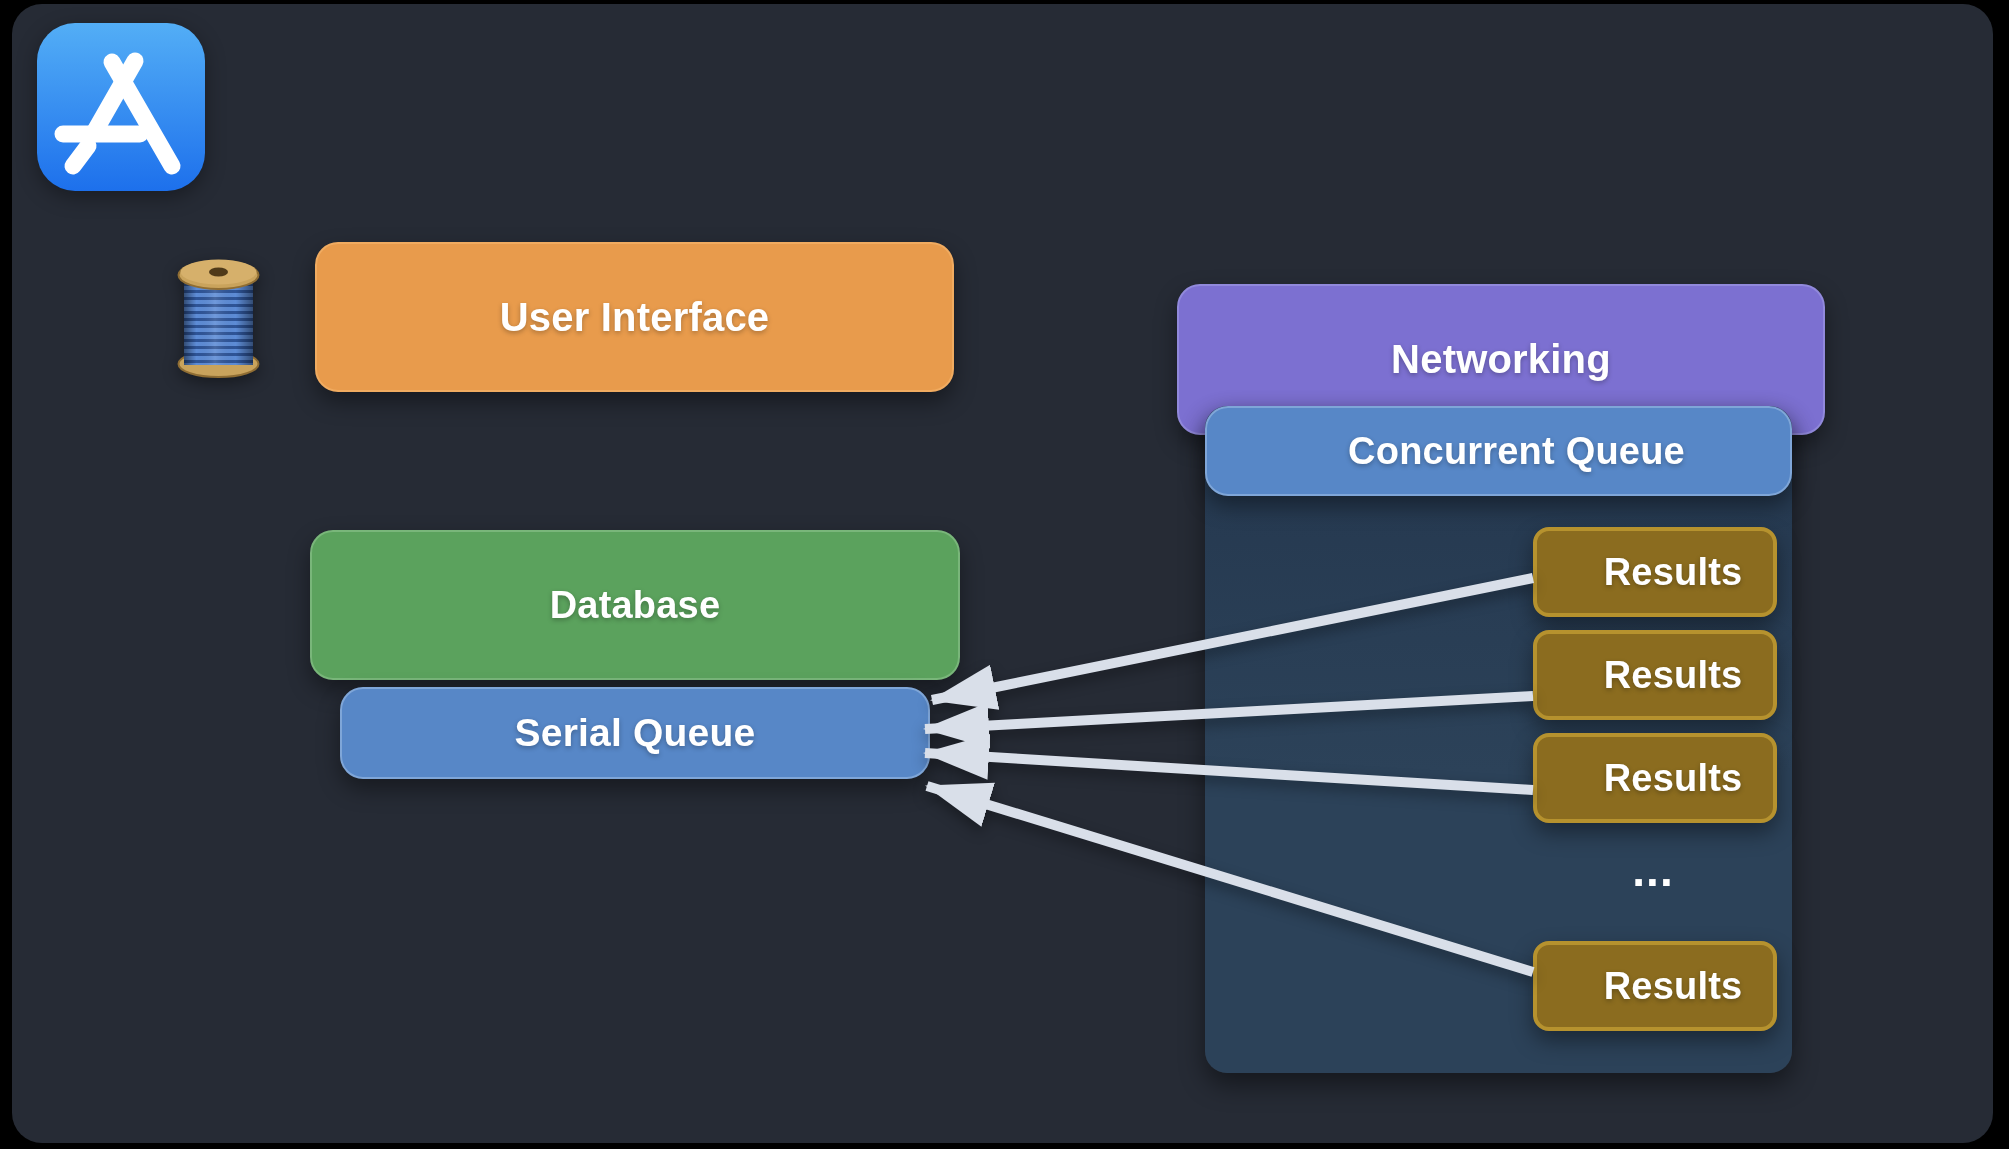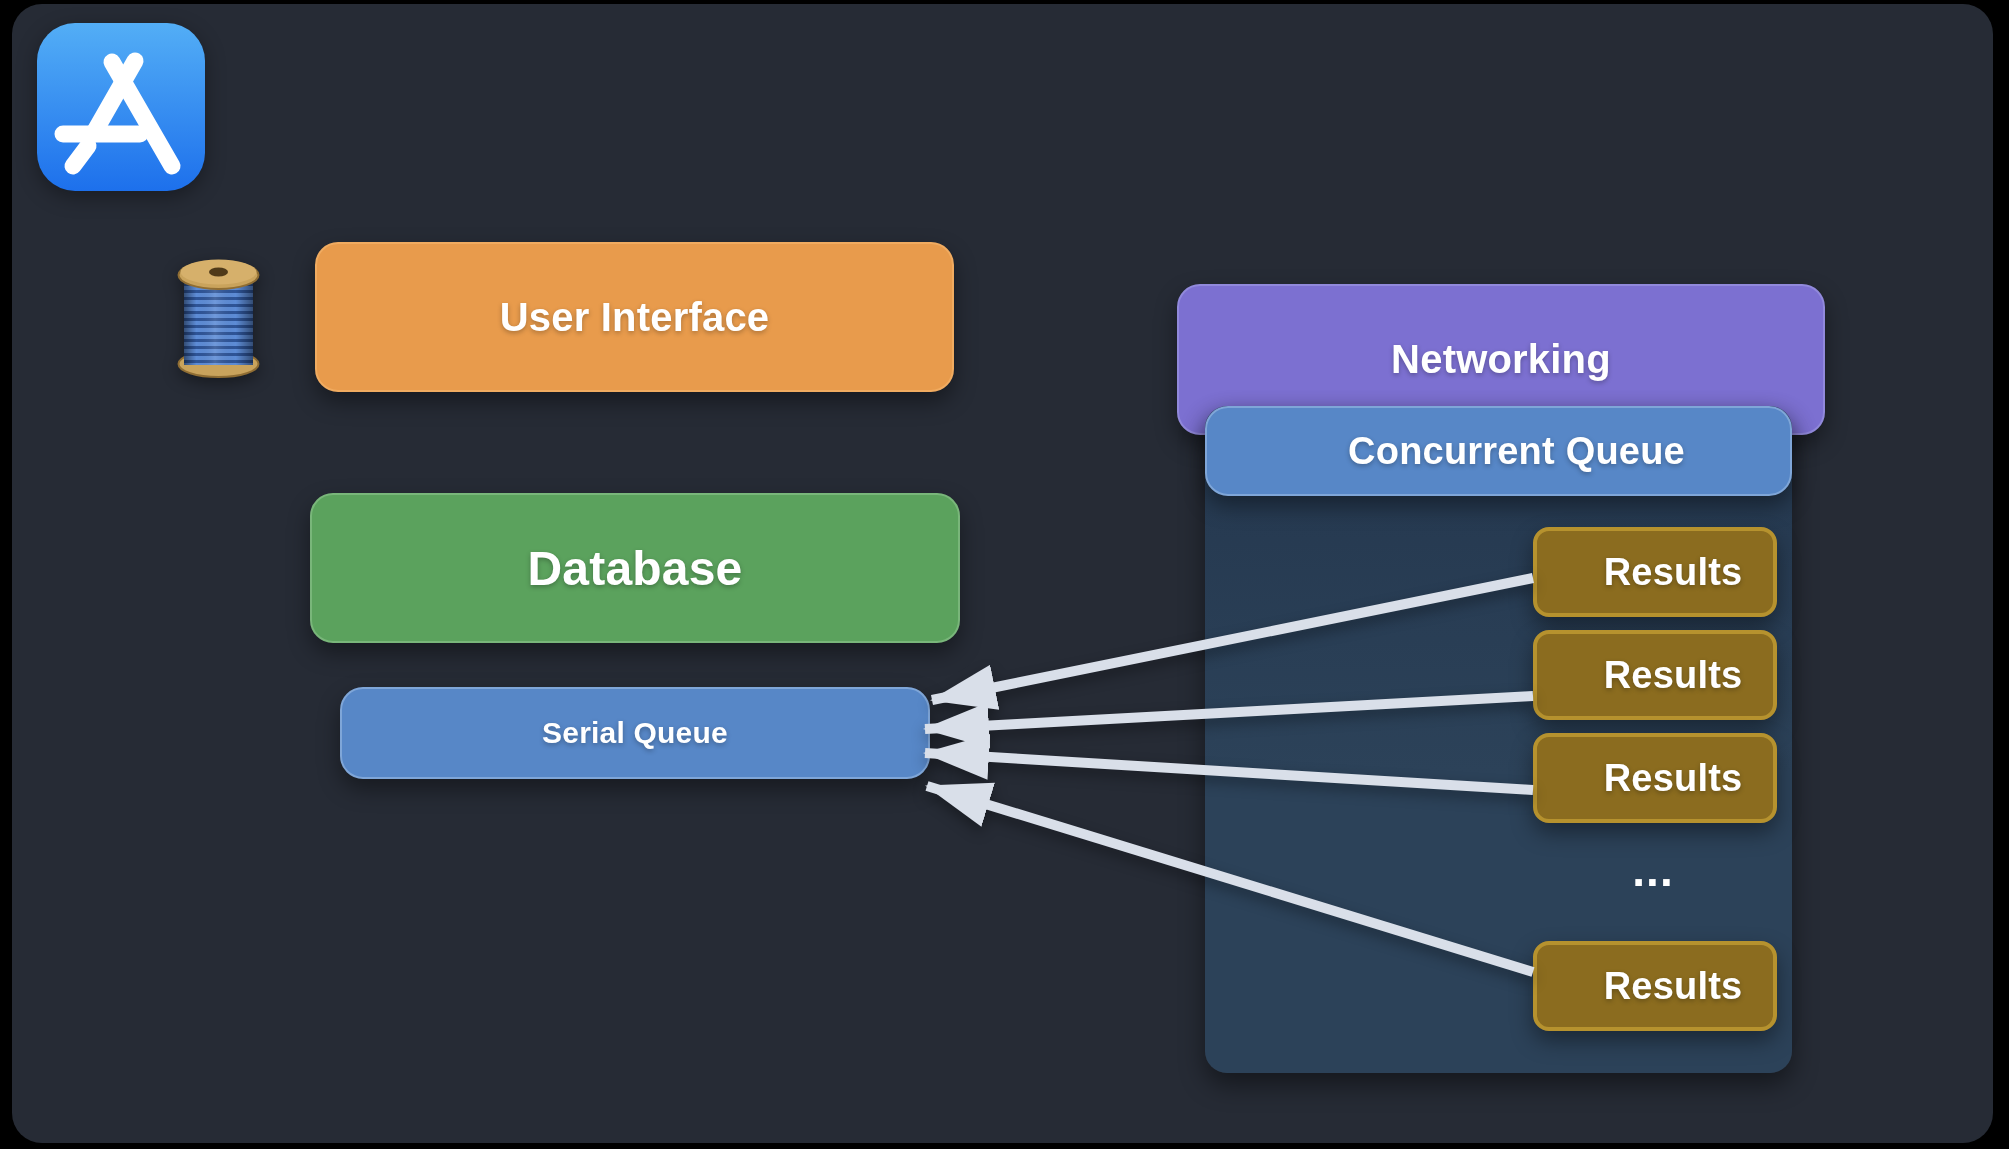--- a/index.html
+++ b/index.html
@@ -59,30 +59,30 @@
     box-shadow: 0 12px 26px rgba(0,0,0,.45);
   }
   .box-concurrent {
     left: 1193px; top: 402px; width: 587px; height: 90px;
     background: var(--blue, #5787C7);
     border: 2px solid var(--blue-border, #7FA6D8);
     font-size: 38px;
     padding-left: 36px;
   }
   .box-database {
-    left: 298px; top: 489px; width: 650px; height: 150px;
+    left: 298px; top: 526px; width: 650px; height: 150px;
     background: var(--green, #5BA25D);
     border: 2px solid var(--green-border, #79B67A);
-    font-size: 48px;
+    font-size: 38px;
   }
   .box-serial {
     left: 328px; top: 683px; width: 590px; height: 92px;
     background: var(--blue, #5787C7);
     border: 2px solid var(--blue-border, #7FA6D8);
-    font-size: 30px;
+    font-size: 39px;
   }
   .box-results {
     left: 1521px; width: 244px; height: 90px;
     background: var(--gold, #8B6C1F);
     border: 4px solid var(--gold-border, #B6922E);
     border-radius: 16px;
     font-size: 38px;
     padding-left: 36px;
   }
   .r1 { top: 523px; }

